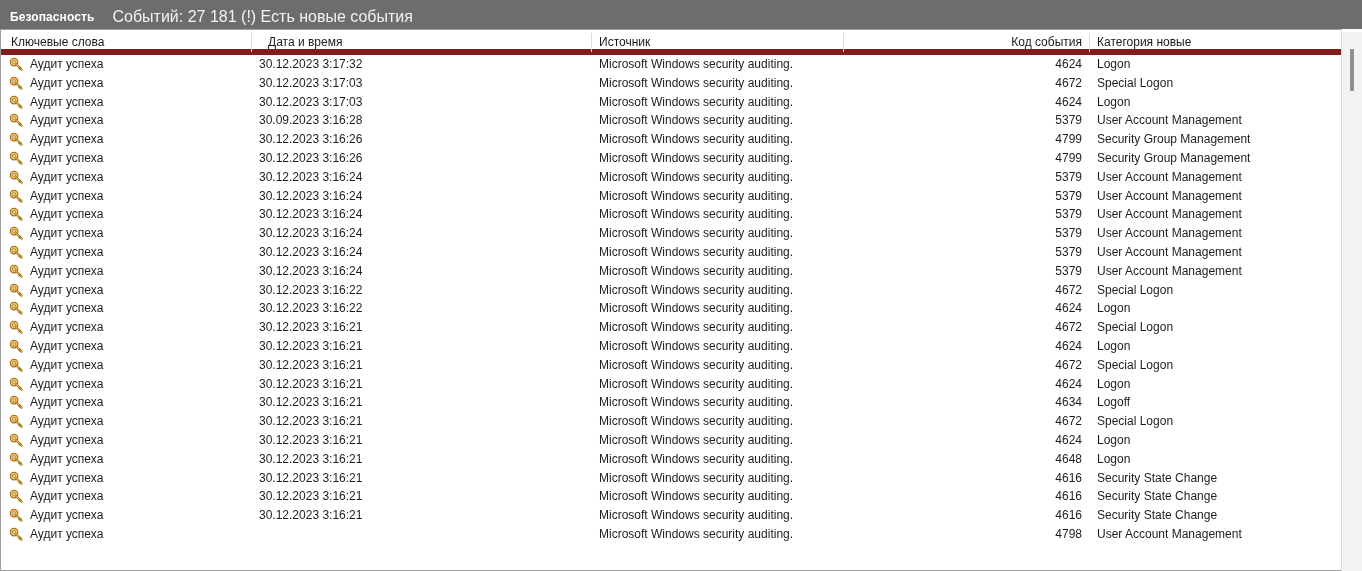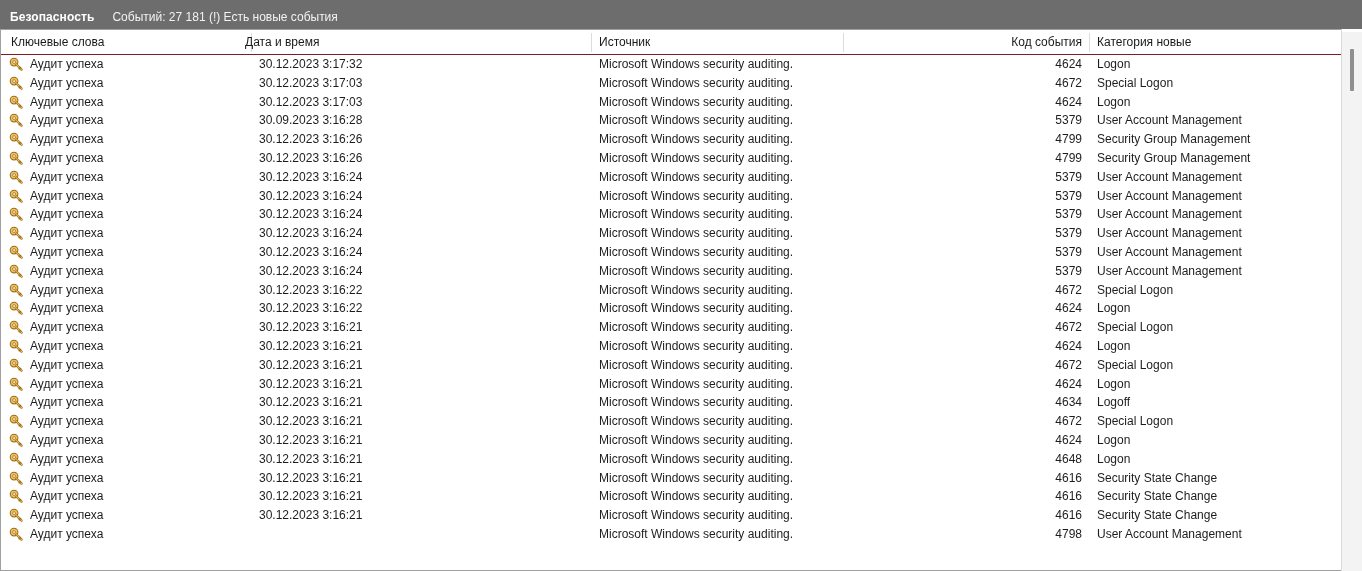--- a/index.html
+++ b/index.html
@@ -42,21 +42,21 @@
     overflow: hidden;
     white-space: nowrap;
   }
   .log-title {
     font-weight: bold;
     font-size: 12px;
     color: #ffffff;
     letter-spacing: 0.1px;
   }
   .log-status {
-    font-size: 12px;
+    font-size: 16px;
     color: #f2f2f2;
     margin-left: 18px;
     font-weight: normal;
   }
 
   
   .list-frame {
     position: absolute;
     left: 0;
     top: 29px;
@@ -77,21 +77,21 @@
     height: 540px;
     overflow: hidden;
     background: #ffffff;
   }
 
   
   .col-header {
     position: relative;
     height: 25px;
     background: #ffffff;
-    border-bottom: 1px solid #7f1d1d;
+    border-bottom: 6px solid #7f1d1d;
     box-sizing: border-box;
   }
   .col-header .hcell {
     position: absolute;
     top: 0;
     height: 24px;
     line-height: 24px;
     font-size: 12px;
     color: #1a1a1a;
     white-space: nowrap;
@@ -185,21 +185,21 @@
     <span class="log-title">Безопасность</span>
     <span class="log-status">Событий: 27 181 (!) Есть новые события</span>
   </div>
 
   <div class="list-frame">
     <div class="list-inner">
 
       <div class="col-header" id="col-header">
           <div class="hcell" style="left: 10px; width: 236px;">Ключевые слова</div>
           <div class="hsep" style="left: 250px;"></div>
-          <div class="hcell" style="left: 244px; width: 330px;">Дата и время</div>
+          <div class="hcell" style="left: 267px; width: 330px;">Дата и время</div>
           <div class="hsep" style="left: 590px;"></div>
           <div class="hcell" style="left: 598px; width: 240px;">Источник</div>
           <div class="hsep" style="left: 842px;"></div>
           <div class="hcell" style="left: 850px; width: 236px; text-align: right; padding-right: 5px;">Код события</div>
           <div class="hsep" style="left: 1088px;"></div>
           <div class="hcell" style="left: 1096px; width: 242px;">Категория новые</div>
         </div>
 
       <div class="rows" id="rows">
           <div class="row">

